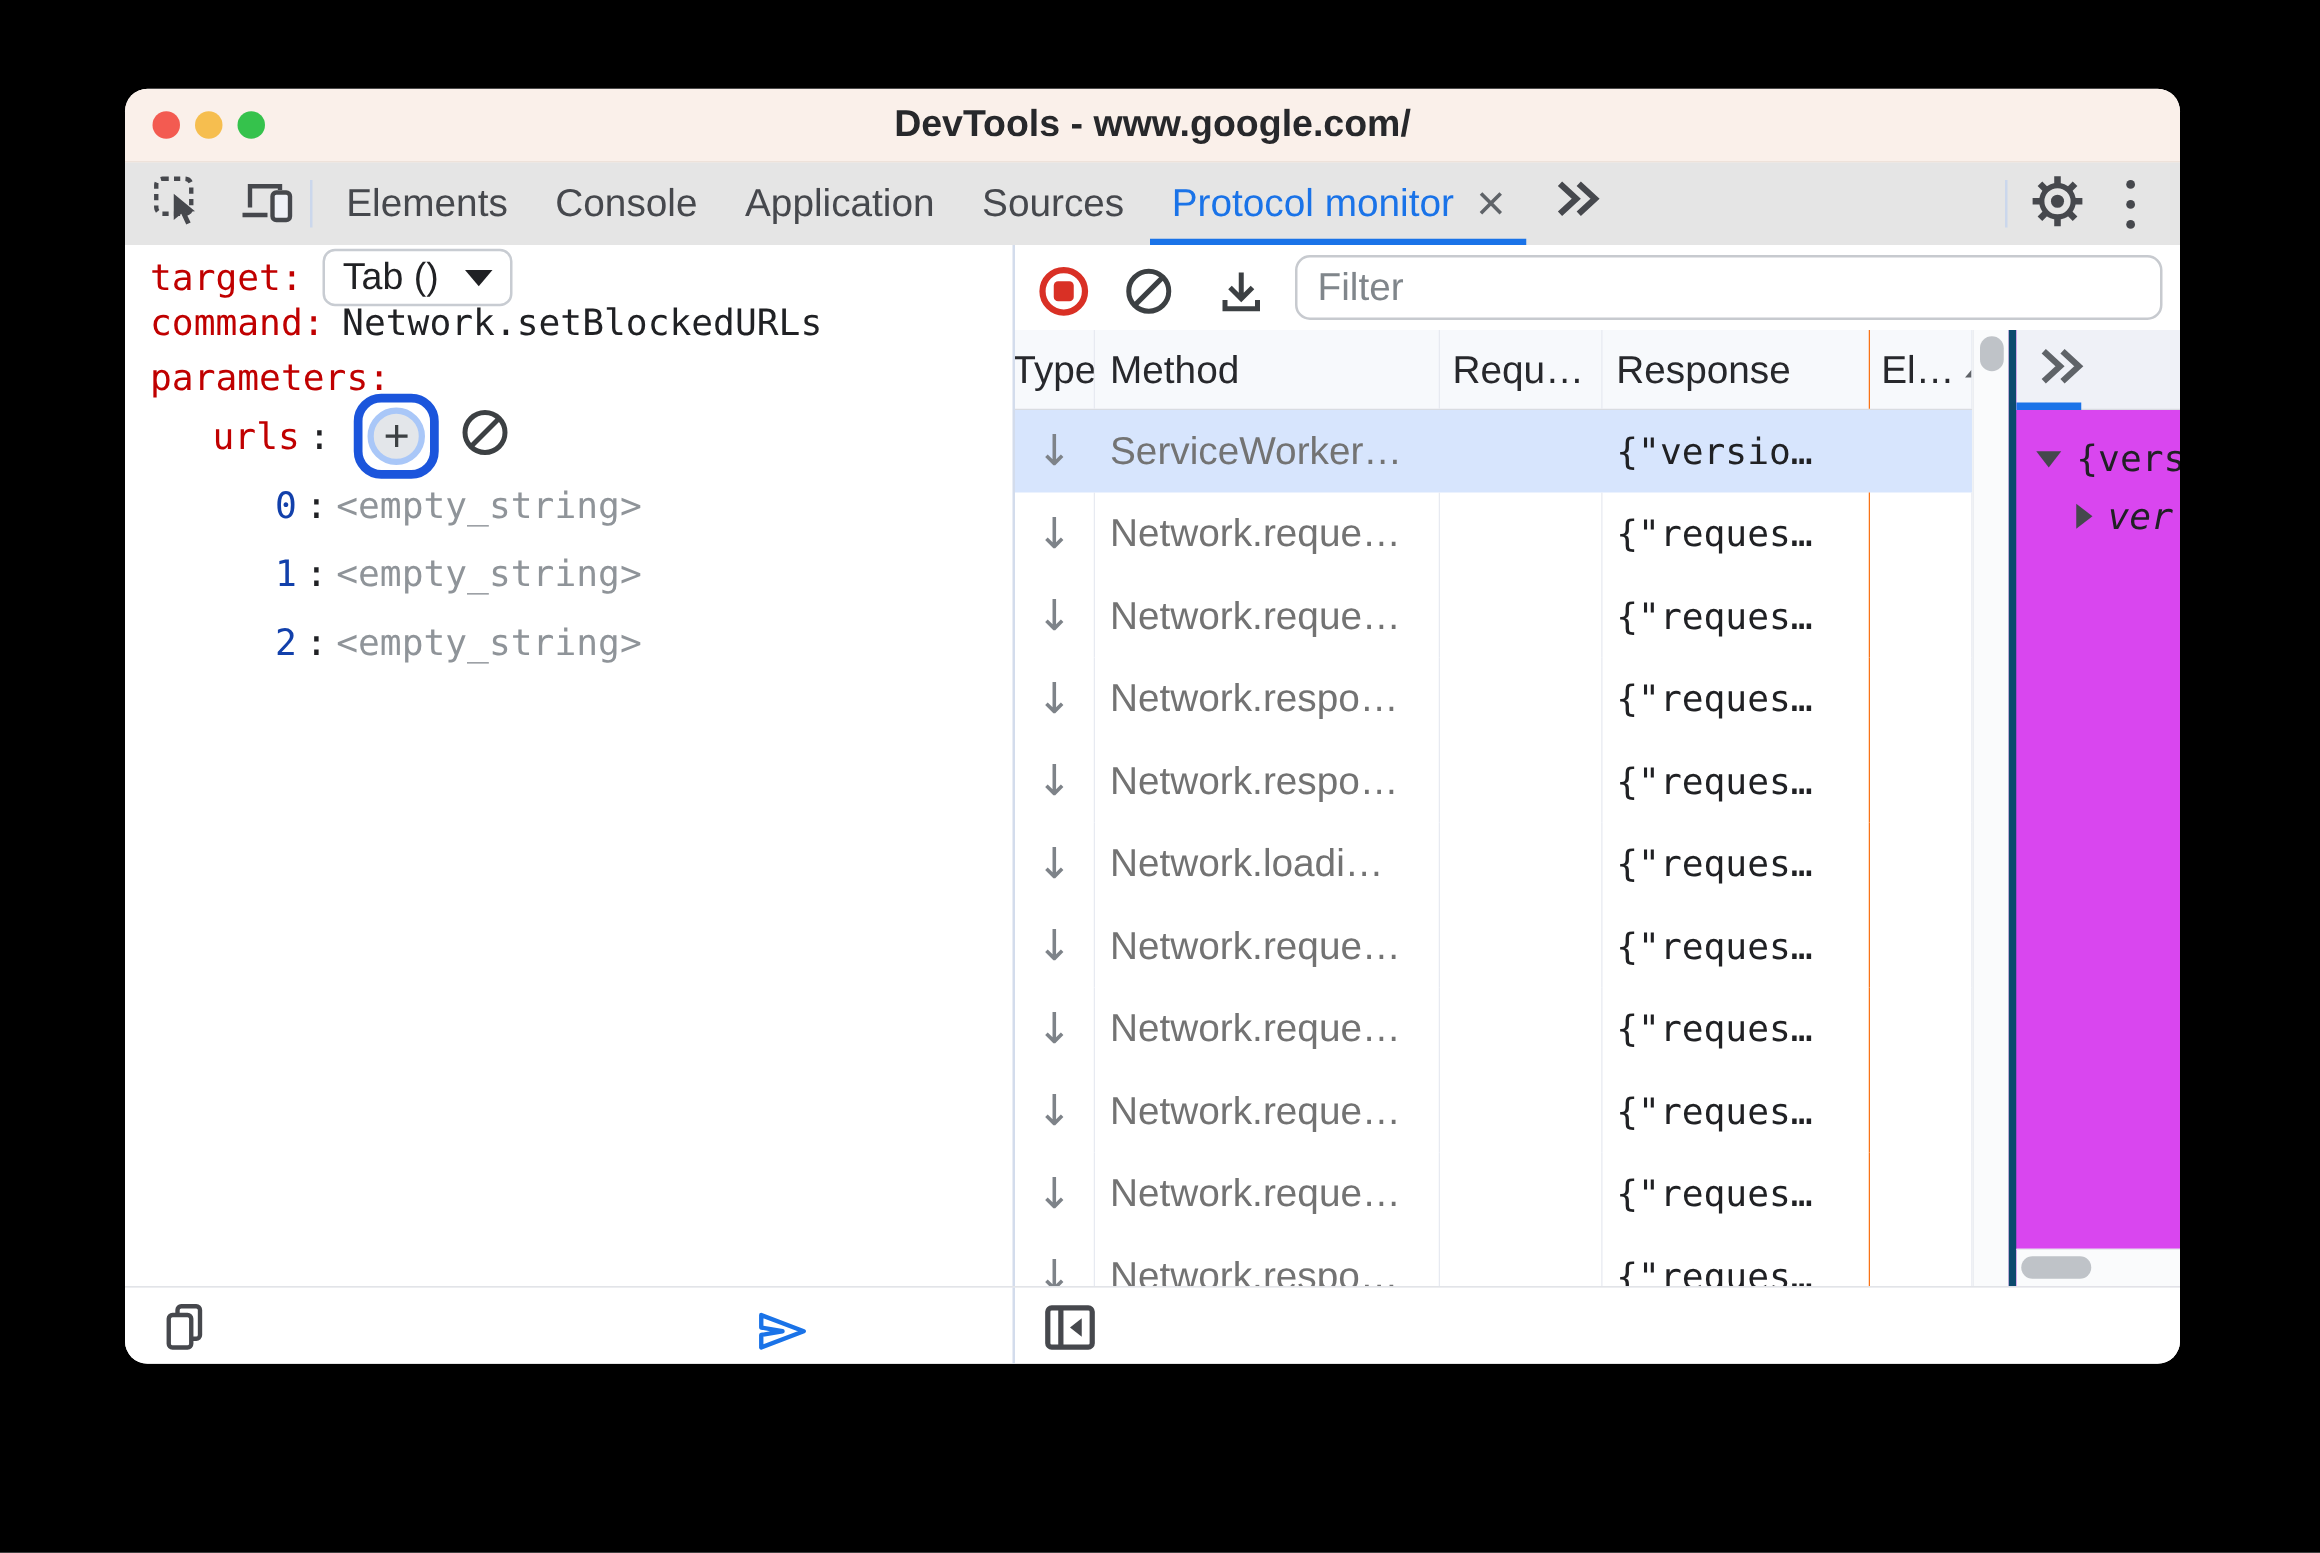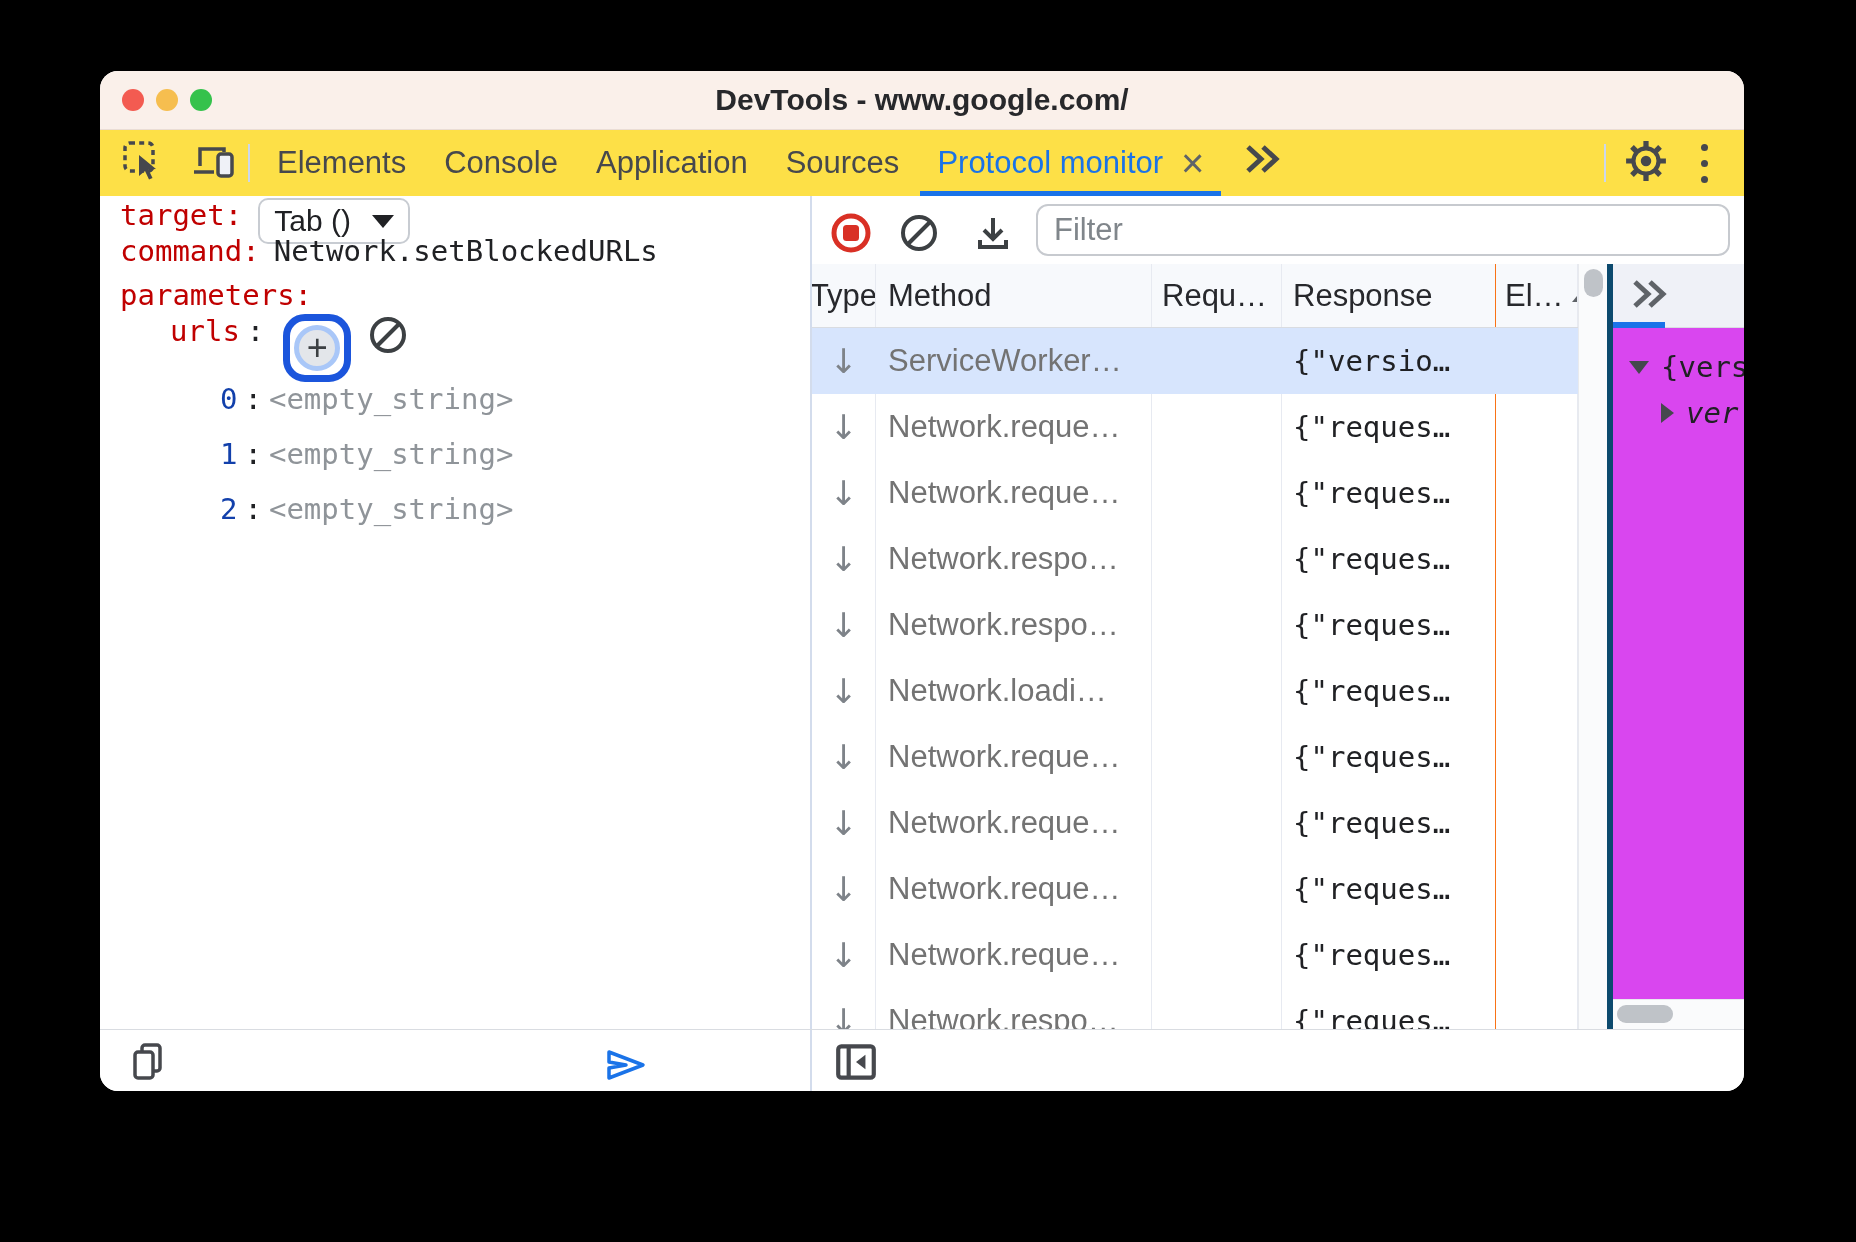--- a/index.html
+++ b/index.html
@@ -13,40 +13,40 @@
   .titlebar{height:58px;background:#FAF0EA;border-bottom:1px solid #EADDD5;
             display:flex;align-items:center;position:relative;}
   .lights{position:absolute;left:22px;top:18px;display:flex;gap:12px;}
   .light{width:22px;height:22px;border-radius:50%;}
   .light.red{background:#F35B51;}
   .light.yellow{background:#F6BE4F;}
   .light.green{background:#35C24C;}
   .win-title{flex:1;text-align:center;font-size:30px;font-weight:bold;color:#27282B;}
 
   
-  .tabbar{height:66px;background:#fde047;border-bottom:3px solid #22c55e;
+  .tabbar{height:66px;background:#e5e5e5;border-bottom:3px solid #22c55e;
           display:flex;align-items:stretch;position:relative;}
   .tb-icons{display:flex;align-items:center;padding-left:16px;gap:20px;}
   .vsep{width:2px;height:38px;background:#CBD7EC;align-self:center;margin:0 8px;}
   .tab{display:flex;align-items:center;padding:0 19px;font-size:31px;color:#46484D;cursor:default;}
   .tab-active{color:#1A73E8;position:relative;gap:18px;}
   .tab-active::after{content:"";position:absolute;left:2px;right:2px;bottom:-1px;height:6px;background:#1A73E8;}
   .tab-close{font-size:40px;line-height:1;color:#5F6368;}
   .tb-right{margin-left:auto;display:flex;align-items:center;padding-right:14px;gap:6px;}
   .iconbtn{display:flex;align-items:center;justify-content:center;width:52px;height:52px;}
   .kebab{display:flex;flex-direction:column;gap:9px;align-items:center;}
   .kebab i{width:7px;height:7px;border-radius:50%;background:#46484D;}
 
   
   .main{position:absolute;top:125px;left:0;right:0;bottom:62px;display:flex;}
   .left-panel{width:712px;border-right:2px solid #D3DCEC;position:relative;background:#fff;box-sizing:border-box;}
   .right-panel{flex:1;position:relative;background:#fff;}
 
   
-  .ln{position:absolute;display:flex;align-items:flex-start;
+  .ln{position:absolute;display:flex;align-items:center;
       font-family:"DejaVu Sans Mono",monospace;font-size:29px;color:#202124;}
   .key{color:#C00000;}
   .idx{color:#1240AB;}
   .empty{color:#8F9499;}
   .ln-target{left:20px;top:2px;height:48px;}
   .ln-command{left:20px;top:38px;height:48px;}
   .ln-params{left:20px;top:82px;height:48px;}
   .ln-urls{left:70px;top:118px;height:70px;}
   .ln-e0{left:120px;top:186px;height:44px;}
   .ln-e1{left:120px;top:241px;height:44px;}

